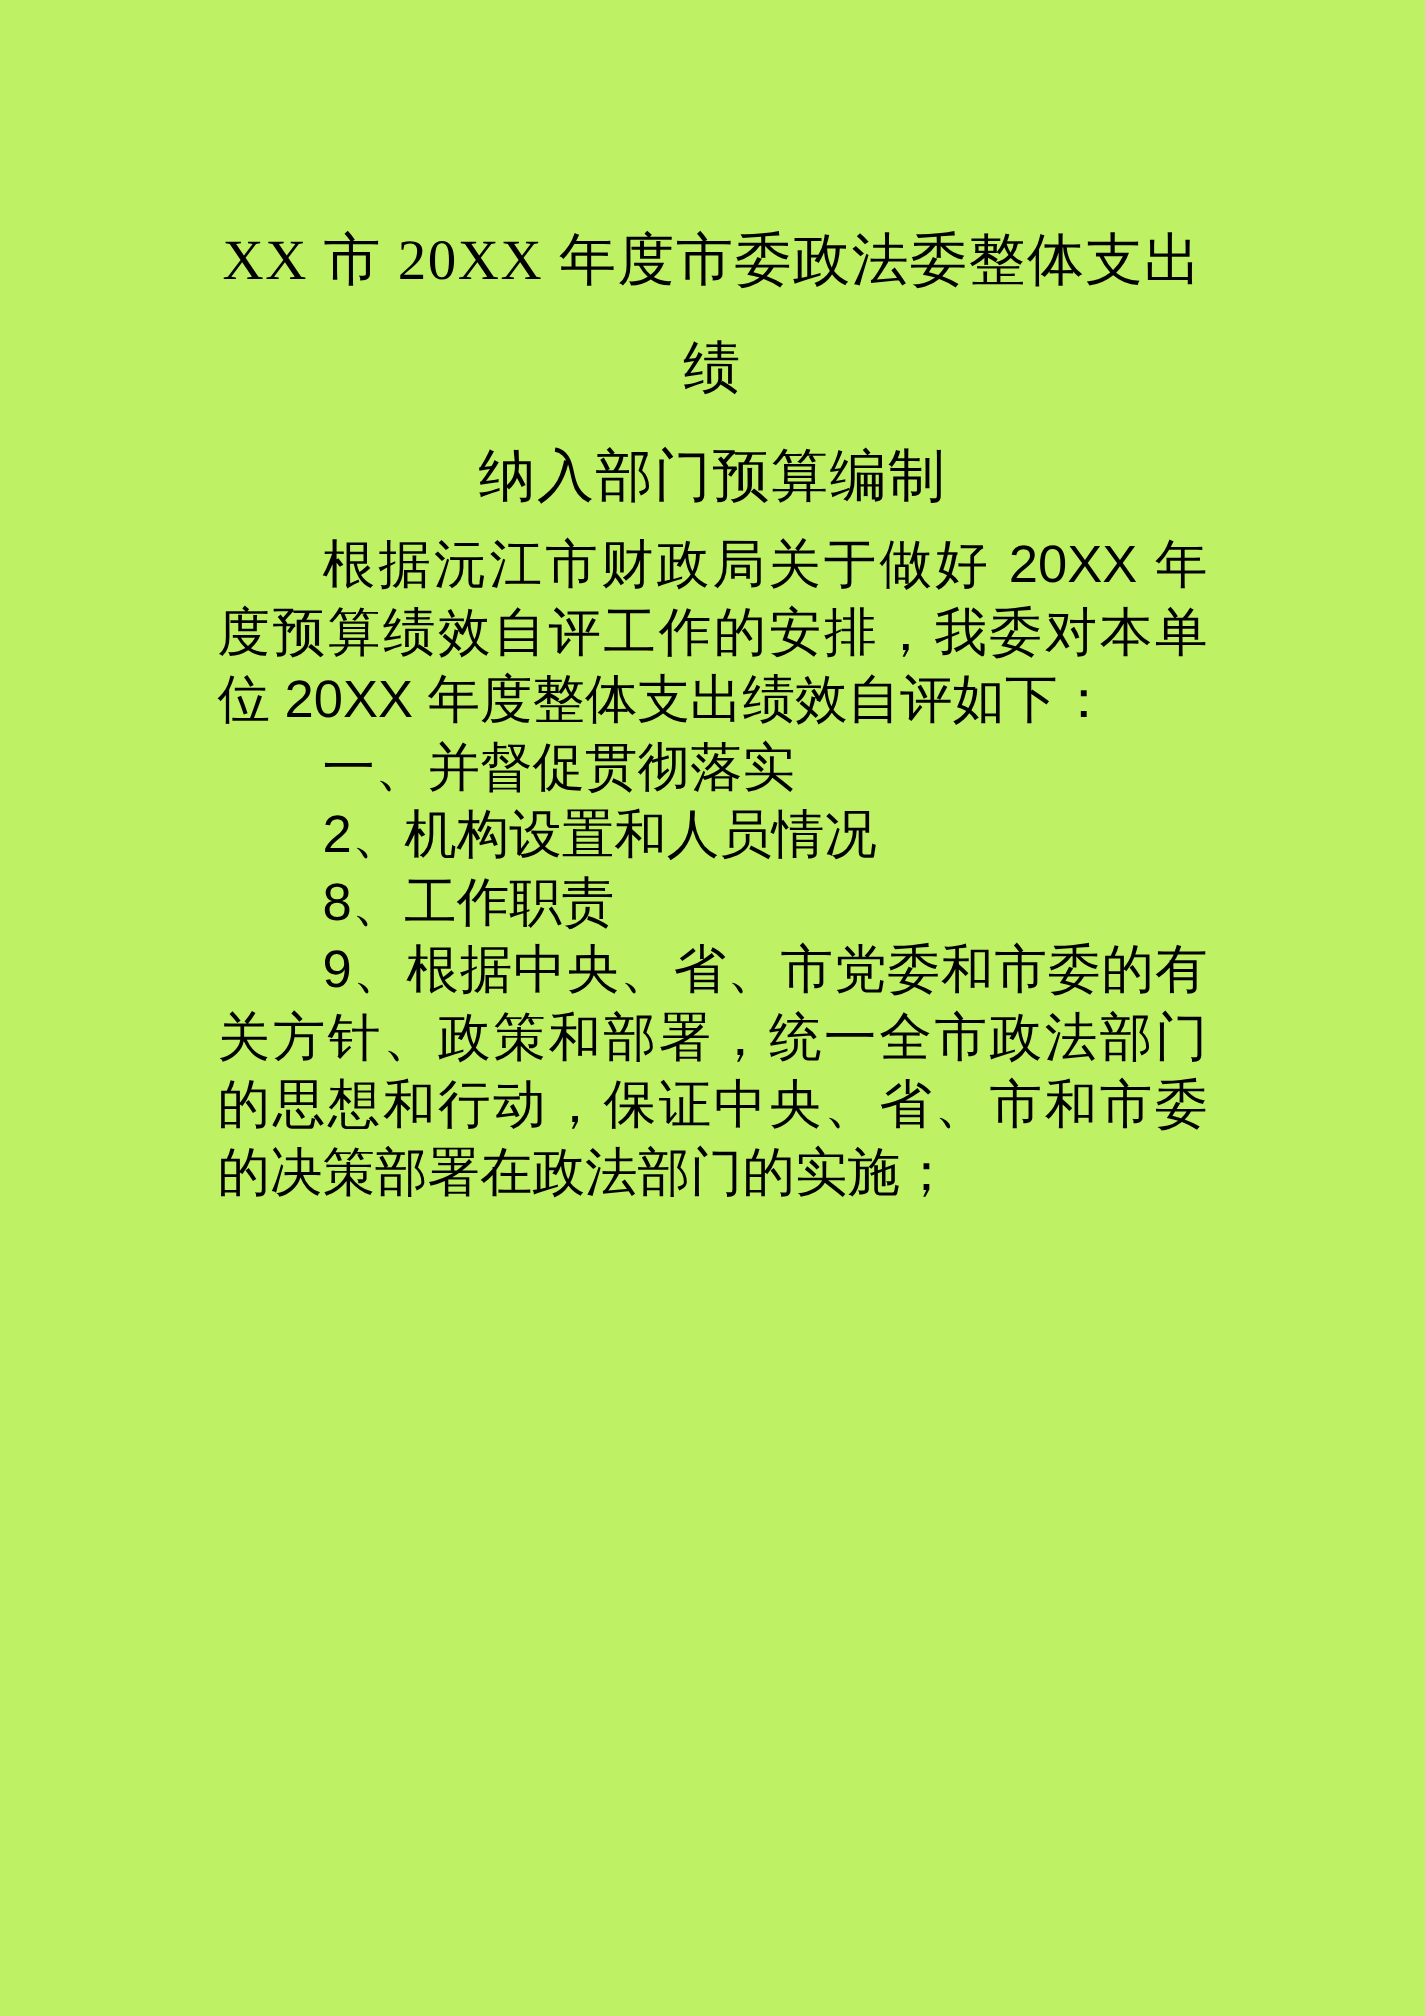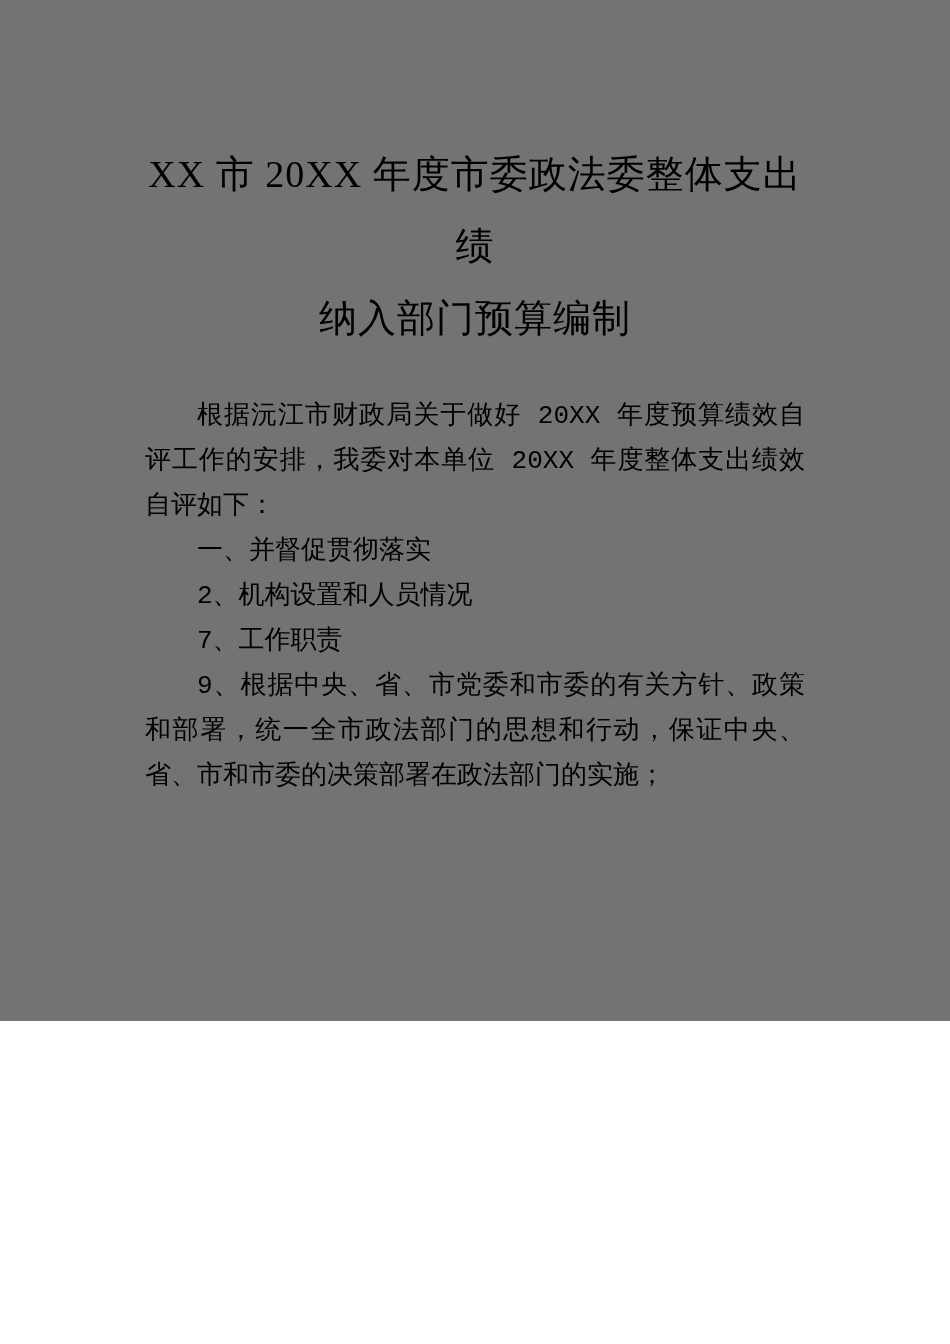--- a/index.html
+++ b/index.html
@@ -3,40 +3,39 @@
 <meta charset="utf-8">
 <style>
   html, body {
     margin: 0;
     padding: 0;
     background: #ffffff;
   }
   .page {
     position: relative;
     width: 950px;
-    height: 1021px;
-    background: #737373;
+    height: 1344px;
+    background: #bef264;
     box-sizing: border-box;
     padding: 138px 145px 0 145px;
     overflow: hidden;
     color: #000000;
   }
   .doc-title {
     font-family: "Liberation Serif", "DejaVu Serif", serif;
     font-size: 38px;
     font-weight: 400;
     line-height: 72px;
     text-align: center;
     color: #000000;
     letter-spacing: 1px;
   }
   .doc-body {
-    margin-top: 40px;
-    font-family: Liberation Mono, monospace;
-    font-size: 26px;
+    font-family: Liberation Sans, sans-serif;
+    font-size: 35px;
     line-height: 45px;
     color: #000000;
   }
   .para {
     margin: 0;
     text-indent: 2em;
     text-align: justify;
     text-justify: inter-character;
     word-break: break-all;
   }
@@ -46,16 +45,16 @@
 
 <div class="page">
   <header class="doc-title">
     <div>XX 市 20XX 年度市委政法委整体支出绩</div>
     <div>纳入部门预算编制</div>
   </header>
   <main class="doc-body">
       <p class="para">根据沅江市财政局关于做好 20XX 年度预算绩效自评工作的安排，我委对本单位 20XX 年度整体支出绩效自评如下：</p>
       <p class="para">一、并督促贯彻落实</p>
       <p class="para">2、机构设置和人员情况</p>
-      <p class="para">7、工作职责</p>
+      <p class="para">8、工作职责</p>
       <p class="para">9、根据中央、省、市党委和市委的有关方针、政策和部署，统一全市政法部门的思想和行动，保证中央、省、市和市委的决策部署在政法部门的实施；</p>
     </main>
 </div>
 
 </body></html>

